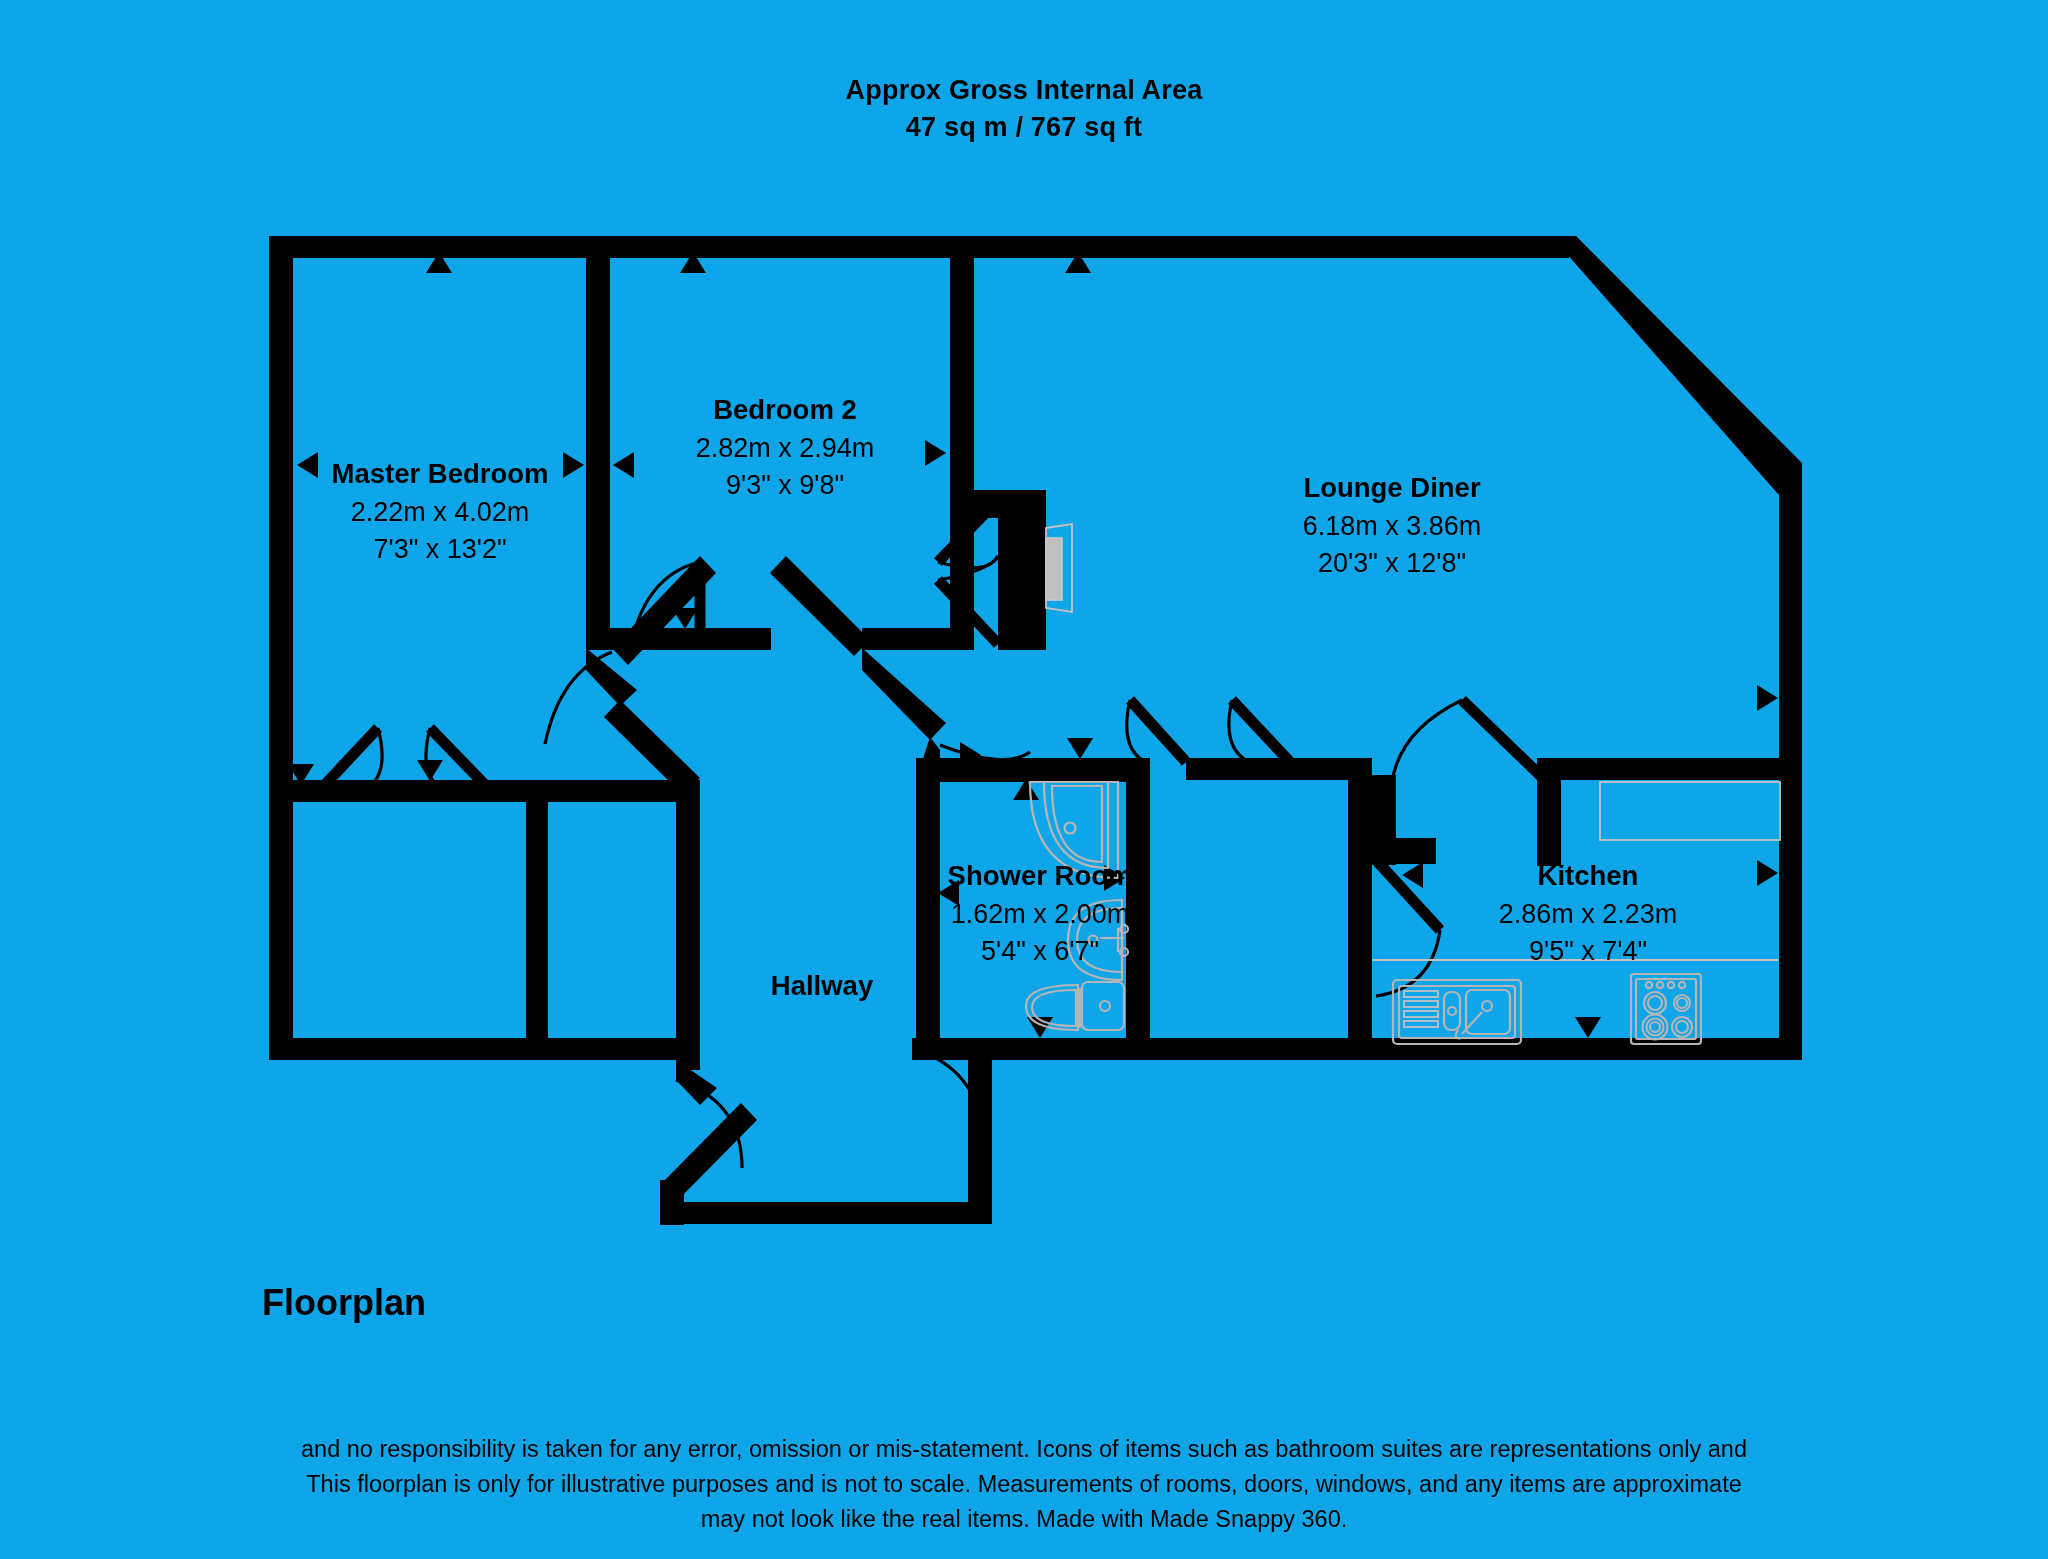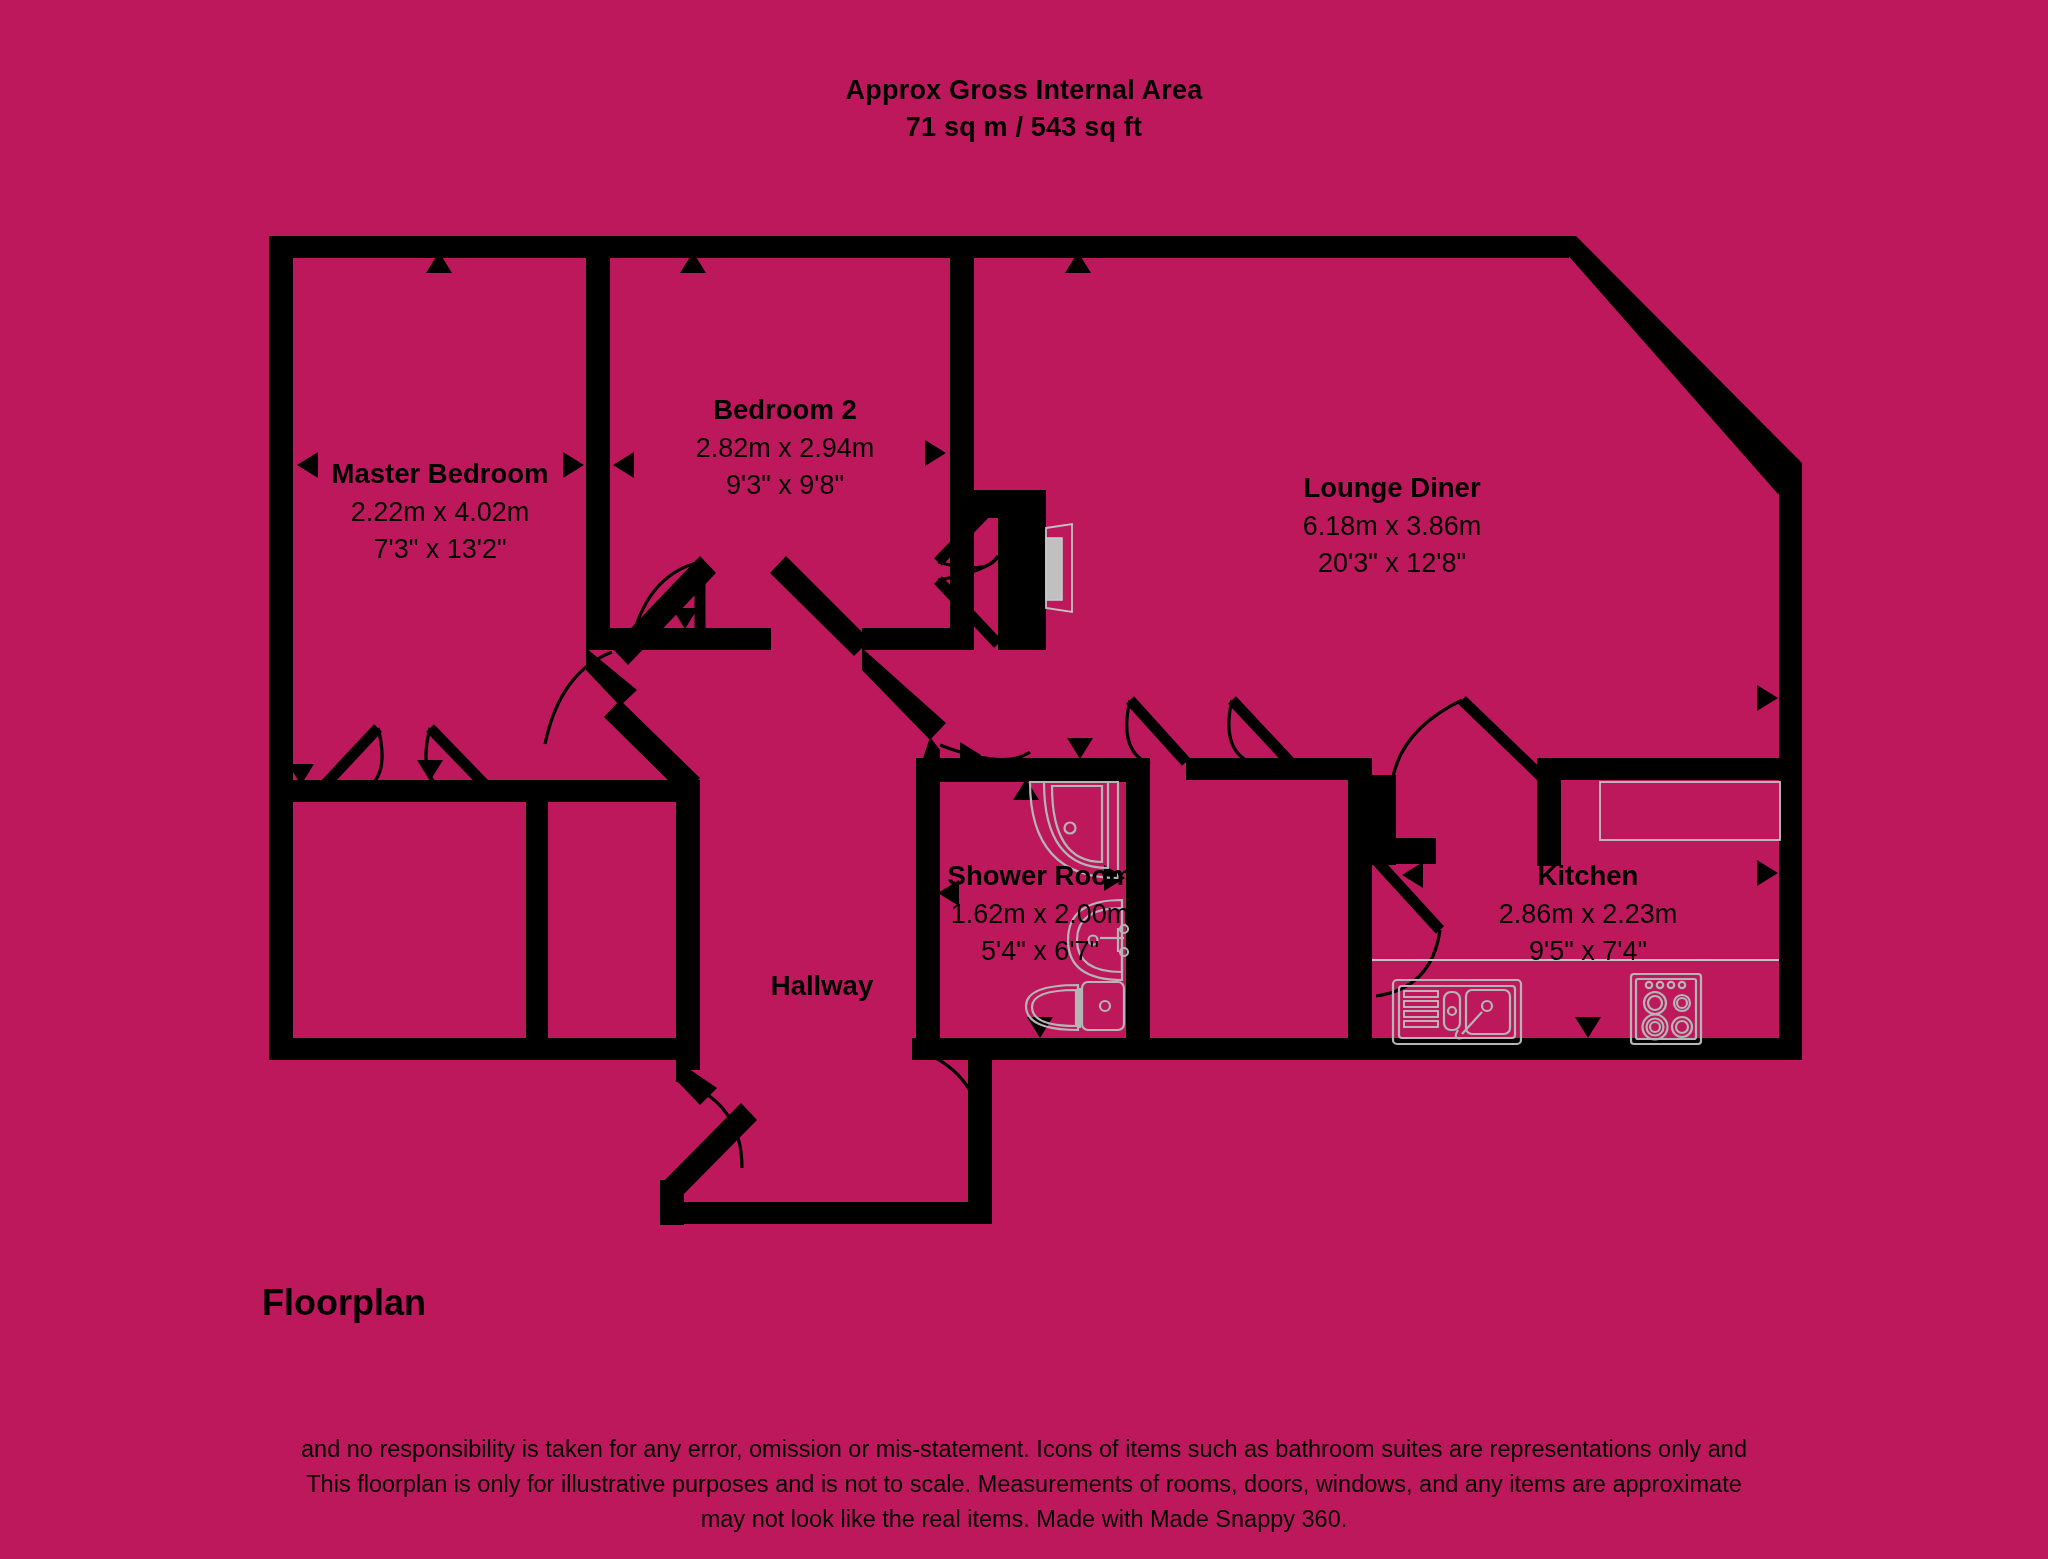--- a/index.html
+++ b/index.html
@@ -13,21 +13,21 @@
     height: 1559px;
     font-family: "Liberation Sans", sans-serif;
     color: #000000;
     position: relative;
     overflow: hidden;
   }
   #page {
     position: relative;
     width: 2048px;
     height: 1559px;
-    background: #be185d;
+    background: #0ea5e9;
   }
   .header-block {
     position: absolute;
     top: 72px;
     left: 0;
     width: 2048px;
     text-align: center;
   }
   .header-line {
     font-size: 27px;
@@ -108,21 +108,21 @@
   }
   .arrow { fill: #000000; }
 </style>
 </head>
 <body>
 
 <div id="page">
 
   <div class="header-block">
     <div class="header-line">Approx Gross Internal Area</div>
-    <div class="header-line">71 sq m / 543 sq ft</div>
+    <div class="header-line">47 sq m / 767 sq ft</div>
   </div>
 
   <svg id="plan-svg" width="2048" height="1559" viewBox="0 0 2048 1559" xmlns="http://www.w3.org/2000/svg">
 
     <g>
 
       <rect class="wall" x="269" y="236" width="24" height="560"></rect>
 
       <rect class="wall" x="269" y="770" width="24" height="290"></rect>
 

